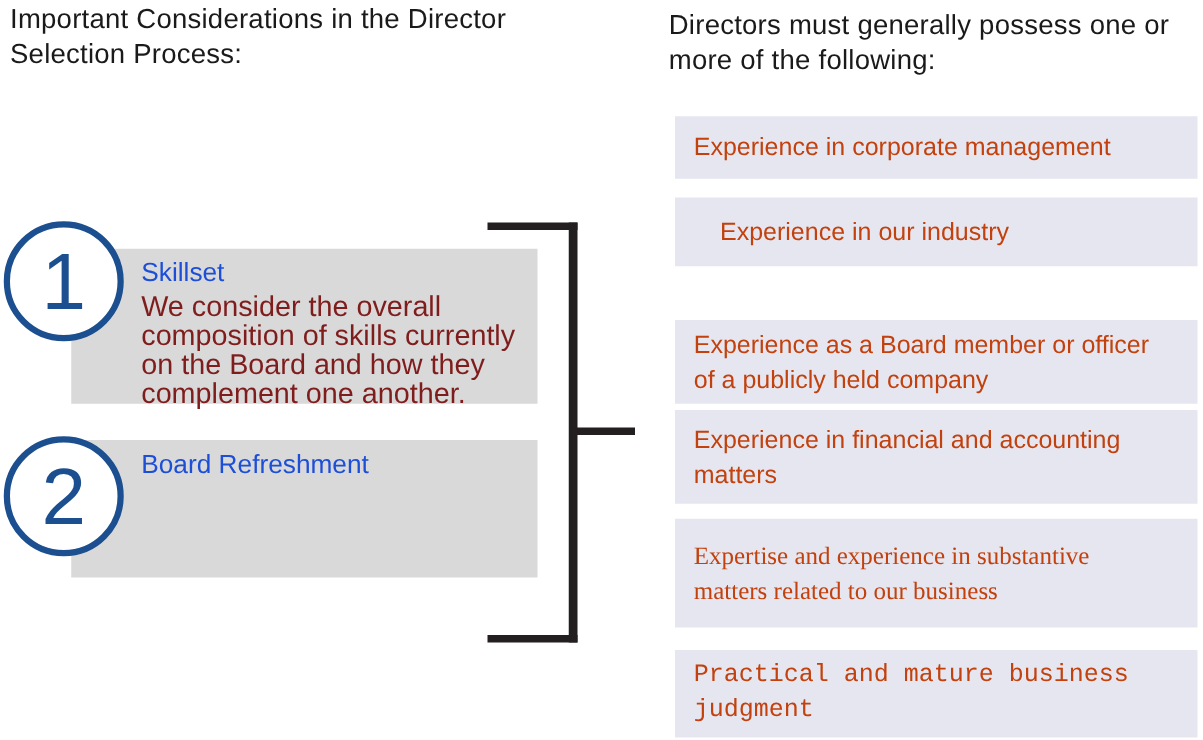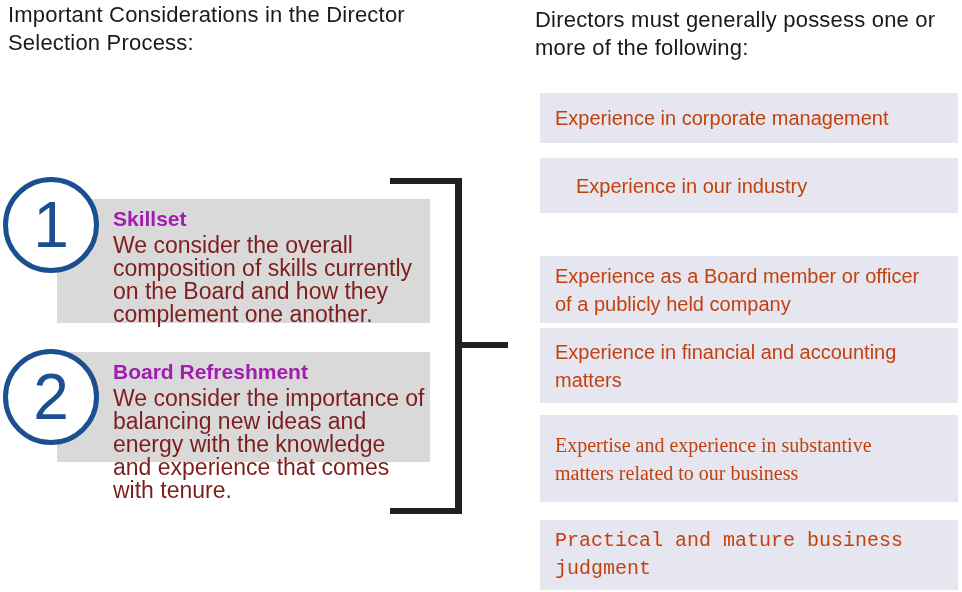--- a/index.html
+++ b/index.html
@@ -48,24 +48,24 @@
     position: absolute;
     left: 57px;
     width: 373px;
     background: #d9d9d9;
     padding: 6px 0 0 56px;
     z-index: 1;
   }
   .consideration-box.b1 { top: 199px; height: 124px; }
   .consideration-box.b2 { top: 352px; height: 110px; }
   .consideration-heading {
-    font-weight: bold;
+    font-weight: normal;
     font-size: 21px;
     line-height: 27px;
-    color: #a21caf;
+    color: #1d4ed8;
     margin-bottom: 2px;
   }
   .consideration-body {
     font-size: 23px;
     line-height: 23px;
     color: #7f1d1d;
     width: 316px;
   }
 
   
@@ -108,21 +108,20 @@
 
   <div class="consideration-box b1">
     <div class="consideration-heading">Skillset</div>
     <div class="consideration-body">We consider the overall composition of skills currently on the Board and how they complement one another.</div>
   </div>
 
   <div class="num-circle c2">2</div>
 
   <div class="consideration-box b2">
     <div class="consideration-heading">Board Refreshment</div>
-    <div class="consideration-body">We consider the importance of balancing new ideas and energy with the knowledge and experience that comes with tenure.</div>
   </div>
 
   <div class="bracket-part bracket-vertical"></div>
   <div class="bracket-part bracket-arm-top"></div>
   <div class="bracket-part bracket-arm-bottom"></div>
   <div class="bracket-part bracket-arm-middle"></div>
 
   <div class="qualification-box q0">
     <span>Experience in corporate management</span>
   </div>

